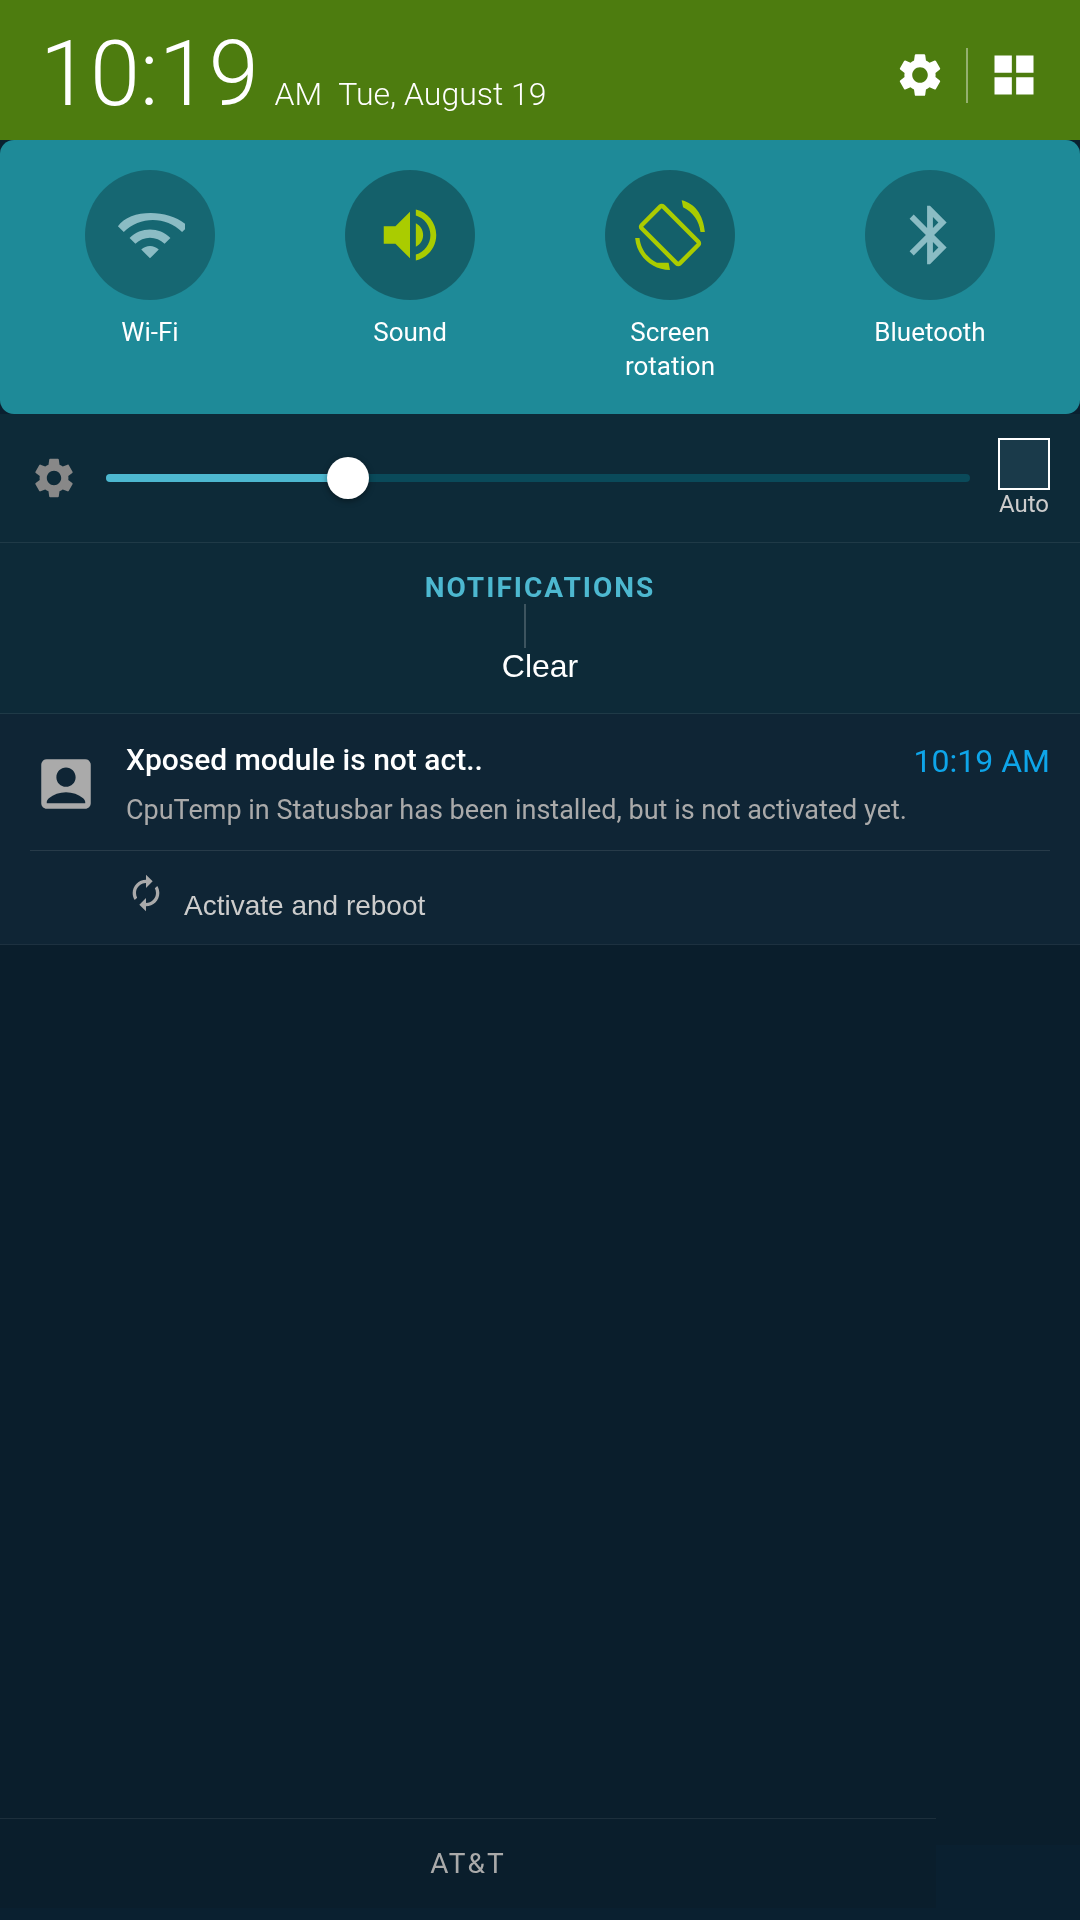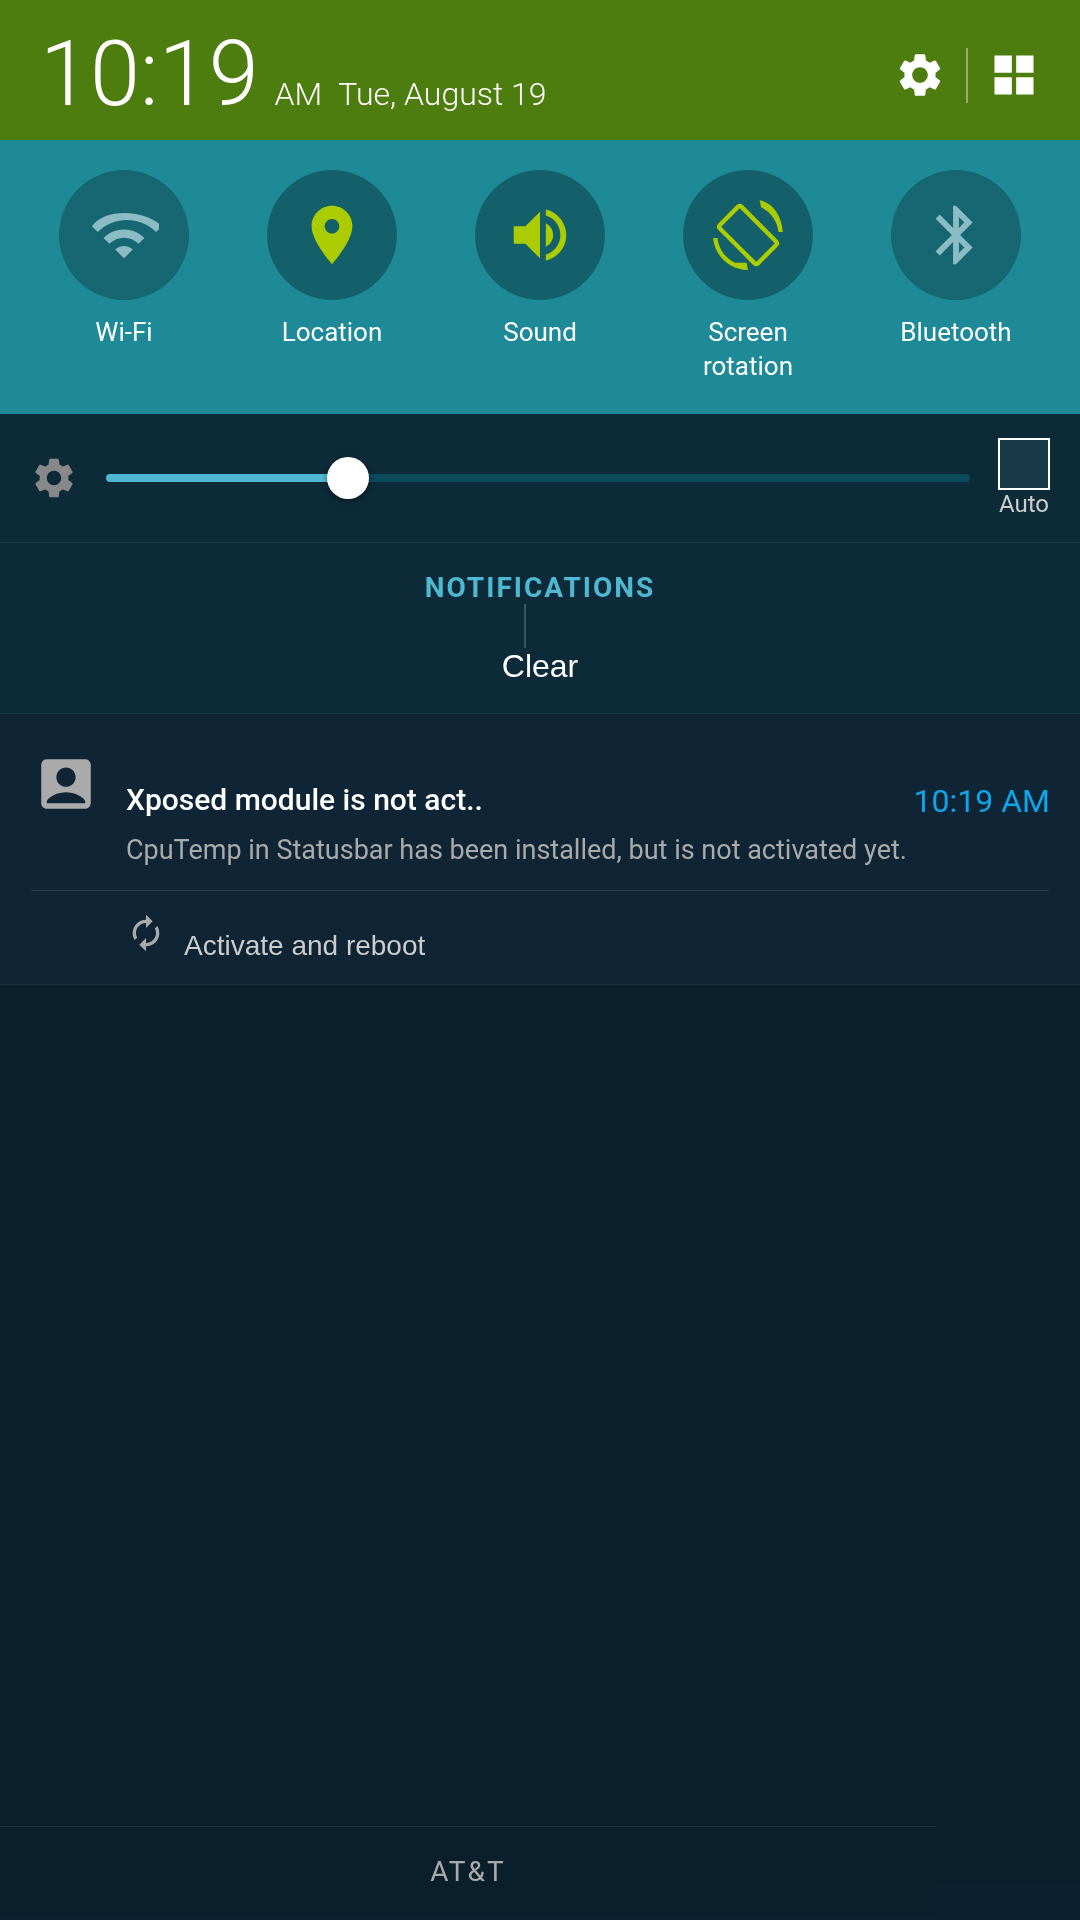--- a/index.html
+++ b/index.html
@@ -71,20 +71,21 @@
       background: rgba(255,255,255,0.4);
     }
 
     
     .quick-settings {
       background: #1e8a98;
       padding: 30px 20px 30px 20px;
       display: flex;
       justify-content: space-around;
       align-items: flex-start;
+      border-radius: 14px;
     }
 
     .qs-item {
       display: flex;
       flex-direction: column;
       align-items: center;
       gap: 16px;
       cursor: pointer;
       min-width: 160px;
     }
@@ -239,21 +240,20 @@
 
     .notification-content {
       flex: 1;
     }
 
     .notification-title-row {
       display: flex;
       justify-content: space-between;
       align-items: flex-start;
       margin-bottom: 10px;
-      margin-top: 40px;
     }
 
     .notification-title {
       font-size: 30px;
       color: #ffffff;
       font-weight: 500;
       flex: 1;
       margin-right: 20px;
     }
 
@@ -298,21 +298,21 @@
       min-height: 900px;
     }
 
     
     .carrier-bar {
       background: #0a1e2c;
       padding: 28px;
       text-align: center;
       border-top: 1px solid rgba(255,255,255,0.08);
       position: fixed;
-      bottom: 4px;
+      bottom: 12px;
       width: 936px;
     }
 
     .carrier-label {
       font-size: 28px;
       color: #aaaaaa;
       letter-spacing: 2px;
     }
   </style>
 </head>
@@ -343,28 +343,20 @@
 
   <div class="qs-item">
     <div class="qs-circle">
       <svg width="70" height="70" viewBox="0 0 24 24" fill="#8bbcc4">
         <path d="M1 9l2 2c5.523-5.523 14.477-5.523 20 0l2-2C18.93 2.93 5.07 2.93 1 9zm8 8l3 3 3-3c-1.657-1.656-4.343-1.656-6 0zm-4-4l2 2c2.761-2.762 7.238-2.762 10 0l2-2C15.14 9.14 8.86 9.14 5 13z"></path>
       </svg>
     </div>
     <span class="qs-label">Wi-Fi</span>
   </div>
 
-  <div class="qs-item">
-    <div class="qs-circle active">
-      <svg width="70" height="70" viewBox="0 0 24 24" fill="#aacc00">
-        <path d="M12 2C8.13 2 5 5.13 5 9c0 5.25 7 13 7 13s7-7.75 7-13c0-3.87-3.13-7-7-7zm0 9.5c-1.38 0-2.5-1.12-2.5-2.5S10.62 6.5 12 6.5s2.5 1.12 2.5 2.5S13.38 11.5 12 11.5z"></path>
-      </svg>
-    </div>
-    <span class="qs-label">Location</span>
-  </div>
 
   <div class="qs-item">
     <div class="qs-circle active">
       <svg width="70" height="70" viewBox="0 0 24 24" fill="#aacc00">
         <path d="M3 9v6h4l5 5V4L7 9H3zm13.5 3c0-1.77-1.02-3.29-2.5-4.03v8.05c1.48-.73 2.5-2.25 2.5-4.02z"></path>
         <path d="M14 3.23v2.06c2.89.86 5 3.54 5 6.71s-2.11 5.85-5 6.71v2.06c4.01-.91 7-4.49 7-8.77s-2.99-7.86-7-8.77z"></path>
       </svg>
     </div>
     <span class="qs-label">Sound</span>
   </div>

